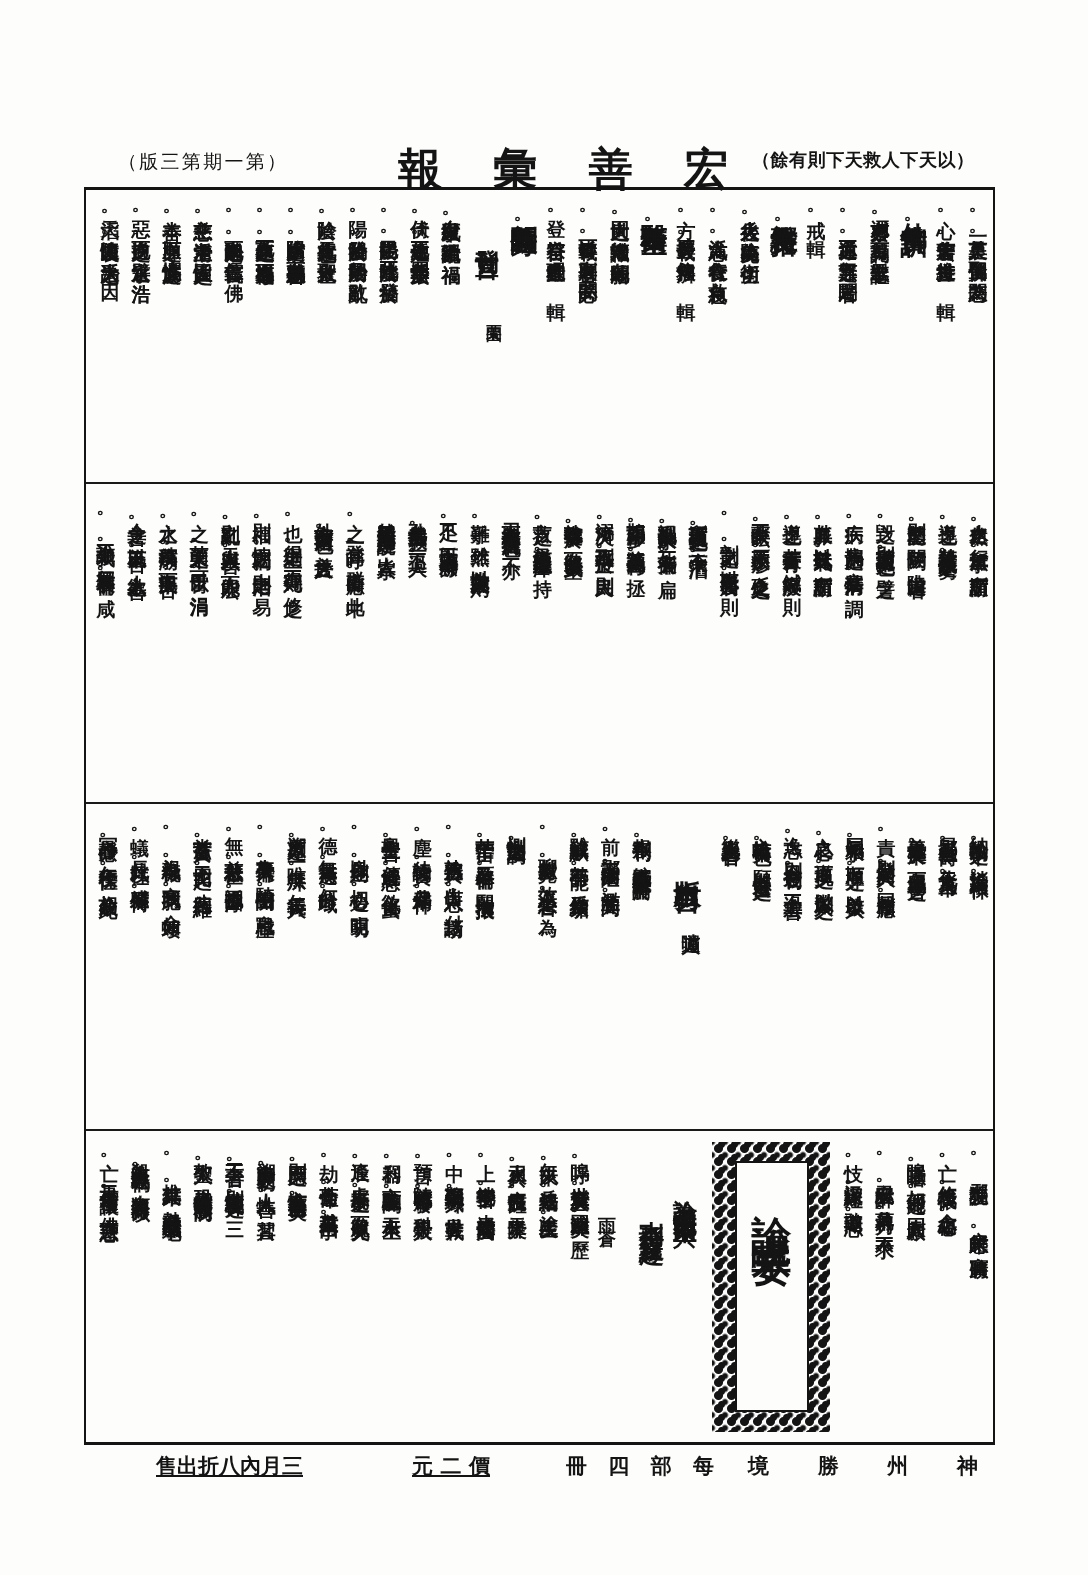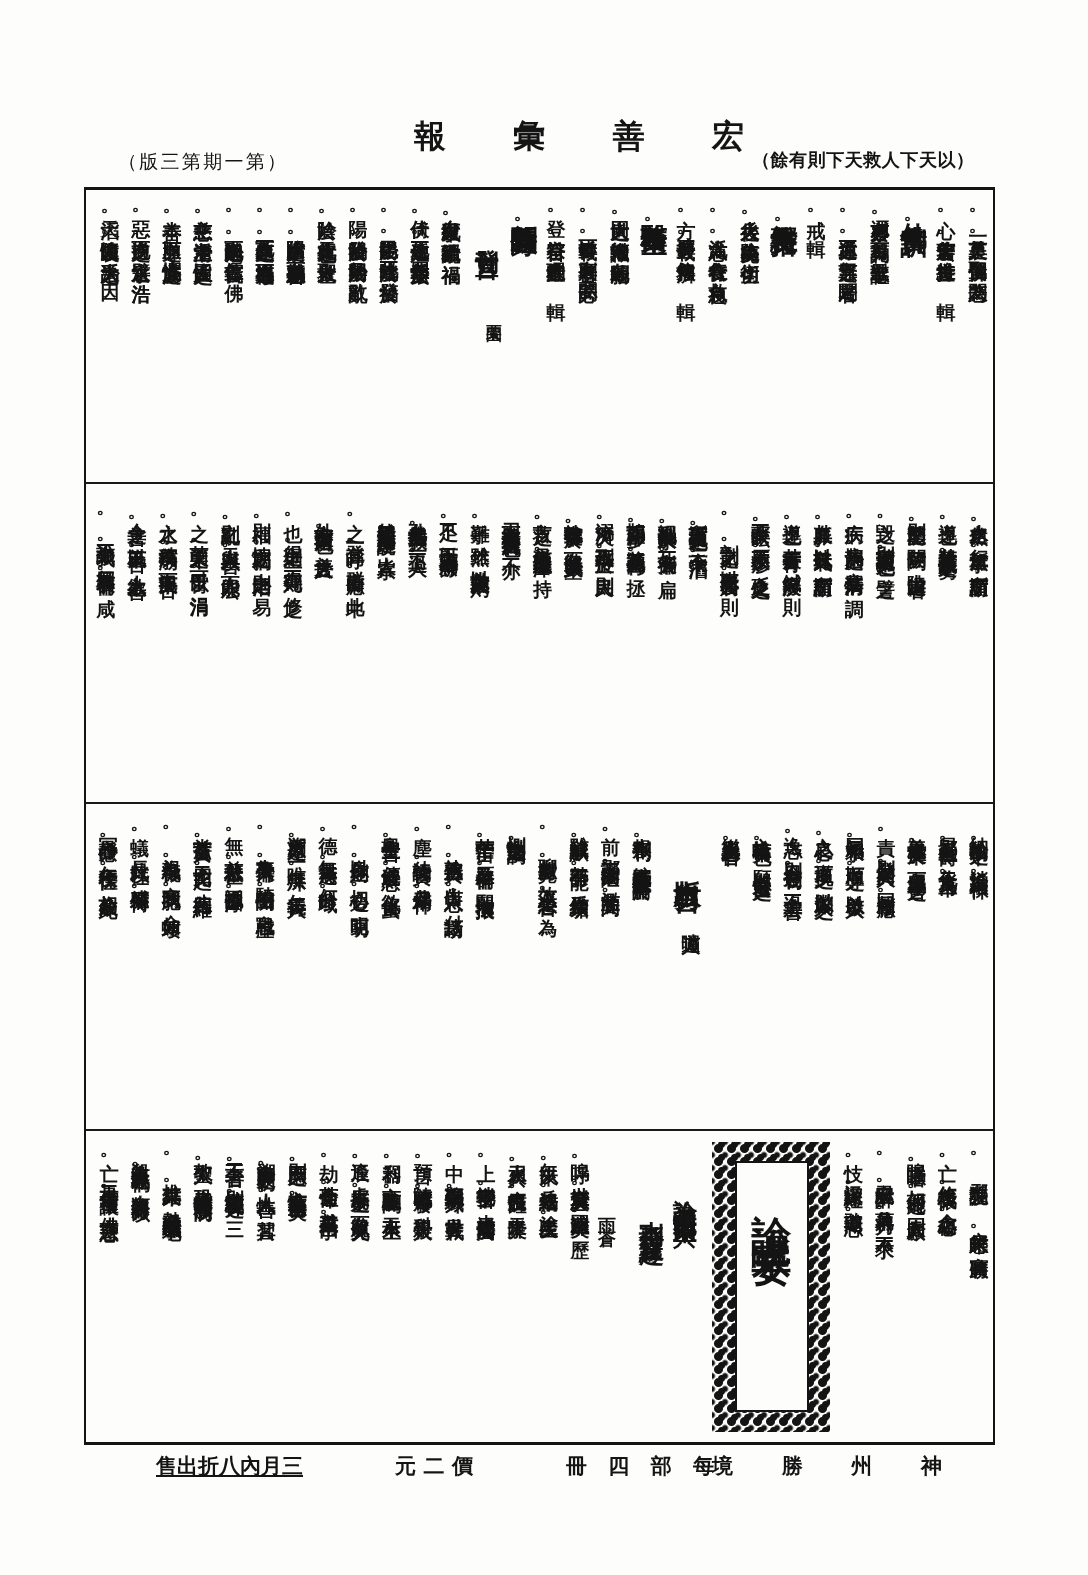--- a/index.html
+++ b/index.html
@@ -1,21 +1,21 @@
 <!DOCTYPE html>
 <html><head>
 <meta charset="utf-8">
 <style>
   html,body{margin:0;padding:0;}
   body{width:1088px;height:1575px;background:#fdfdfc;position:relative;overflow:hidden;
        font-family:"DejaVu Serif",serif;color:#141414;}
   .abs{position:absolute;}
   .rtl{direction:rtl;unicode-bidi:bidi-override;white-space:nowrap;
        text-align:justify;text-align-last:justify;text-justify:inter-character;font-weight:bold;}
-  .title{left:398px;top:108px;width:330px;font-size:32px;line-height:56px;margin-left:16px;}
+  .title{left:398px;top:141px;width:330px;font-size:44px;line-height:56px;}
   .issue{left:118px;top:150px;width:168px;font-size:19px;line-height:22px;font-weight:normal;}
   .date{left:752px;top:149px;width:222px;font-size:18px;line-height:22px;}
   .frame{left:84px;top:187px;width:907px;height:1252px;border:2px solid #141414;border-top-width:3px;border-bottom-width:3px;}
   .sep{left:86px;width:907px;height:2px;background:#1a1a1a;}
   .sec{position:absolute;left:87px;width:908px;display:flex;flex-direction:row-reverse;align-items:flex-start;}
   .col{writing-mode:vertical-rl;white-space:nowrap;font-size:19px;font-weight:bold;flex:none;height:300px;overflow:visible;}
   .s1{top:190px;height:292px;}
   .s2{top:485px;height:316px;}
   .s3{top:805px;height:323px;}
   .s4{top:1132px;height:308px;}
@@ -190,16 +190,16 @@
   <div class="col">劫。苟全性命。其道果何由乎。</div>
   <div class="col">則應之曰。亦惟有為善而已矣。</div>
   <div class="col">溯自降衷之初。人人性善。其習</div>
   <div class="col">于不善者。則情慾驅使之耳。三</div>
   <div class="col">教聖人。恐人趨于情慾而無防制</div>
   <div class="col">。推其結果。勢必釀成爭城爭地</div>
   <div class="col">殺人盈野之戰禍。人類將淪胥以</div>
   <div class="col">亡。于是乎儒言禮讓。佛言慈悲</div>
 </div>
 
-<div class="abs rtl foot" style="left:712px;width:230px;">神州勝境</div>
+<div class="abs rtl foot" style="left:748px;width:230px;">神州勝境</div>
 <div class="abs rtl foot" style="left:566px;width:148px;">每部四冊</div>
-<div class="abs rtl foot" style="left:395px;width:78px;">價二元</div>
+<div class="abs rtl foot" style="left:412px;width:78px;text-decoration:underline;">價二元</div>
 <div class="abs rtl foot" style="left:158px;width:145px;text-decoration:underline;">三月內八折出售</div>
 
 </body></html>

